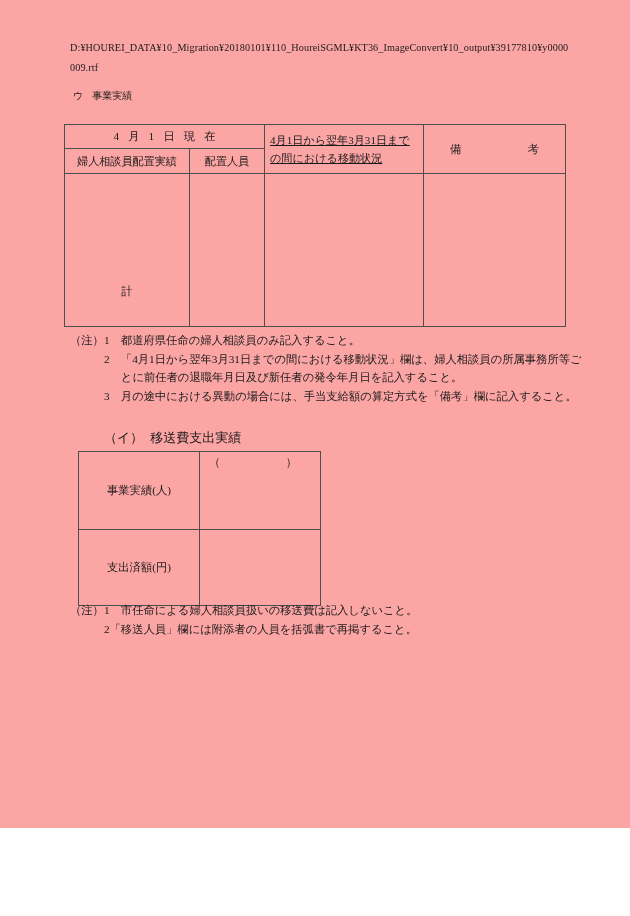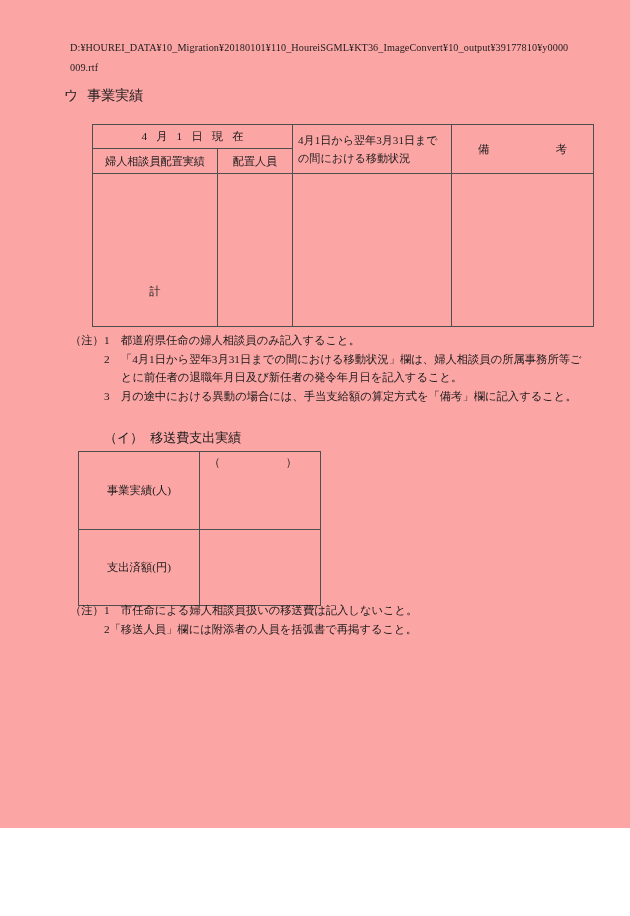--- a/index.html
+++ b/index.html
@@ -33,23 +33,23 @@
     font-size: 10.2px;
     line-height: 20px;
     letter-spacing: 0.1px;
     color: #1b1b1b;
     word-break: break-all;
   }
 
   
   .heading-1 {
     position: absolute;
-    left: 64px;
+    left: 73px;
     top: 88px;
-    font-size: 14px;
+    font-size: 10px;
     line-height: 16px;
     white-space: nowrap;
   }
   .heading-1 .marker { margin-right: 9px; }
 
   .heading-2 {
     position: absolute;
     left: 104px;
     top: 107px;
     font-size: 11.6px;
@@ -78,21 +78,21 @@
   }
   .tbl td {
     border: 1px solid #4e4e4e;
     padding: 0;
     vertical-align: middle;
     text-align: center;
   }
 
   
   #table-staffing {
-    left: 92px;
+    left: 64px;
     top: 124px;
     width: 501px;
     padding-left: 46px;
   }
   #table-staffing .c1 { width: 125px; }
   #table-staffing .c2 { width: 75px; }
   #table-staffing .c3 { width: 159px; }
   #table-staffing .c4 { width: 142px; }
 
   .cell-date-header {
@@ -104,20 +104,21 @@
   .cell-sub-header {
     height: 24px;
     font-size: 11.1px;
   }
   .cell-movement {
     font-size: 11.1px;
     line-height: 18px;
     padding: 2px 5px !important;
     text-align: left !important;
     vertical-align: middle;
+    text-decoration: underline;
   }
   .cell-remarks {
     font-size: 11.3px;
     padding: 0 26px !important;
   }
   .cell-remarks .spread {
     display: flex;
     justify-content: space-between;
     align-items: center;
   }

